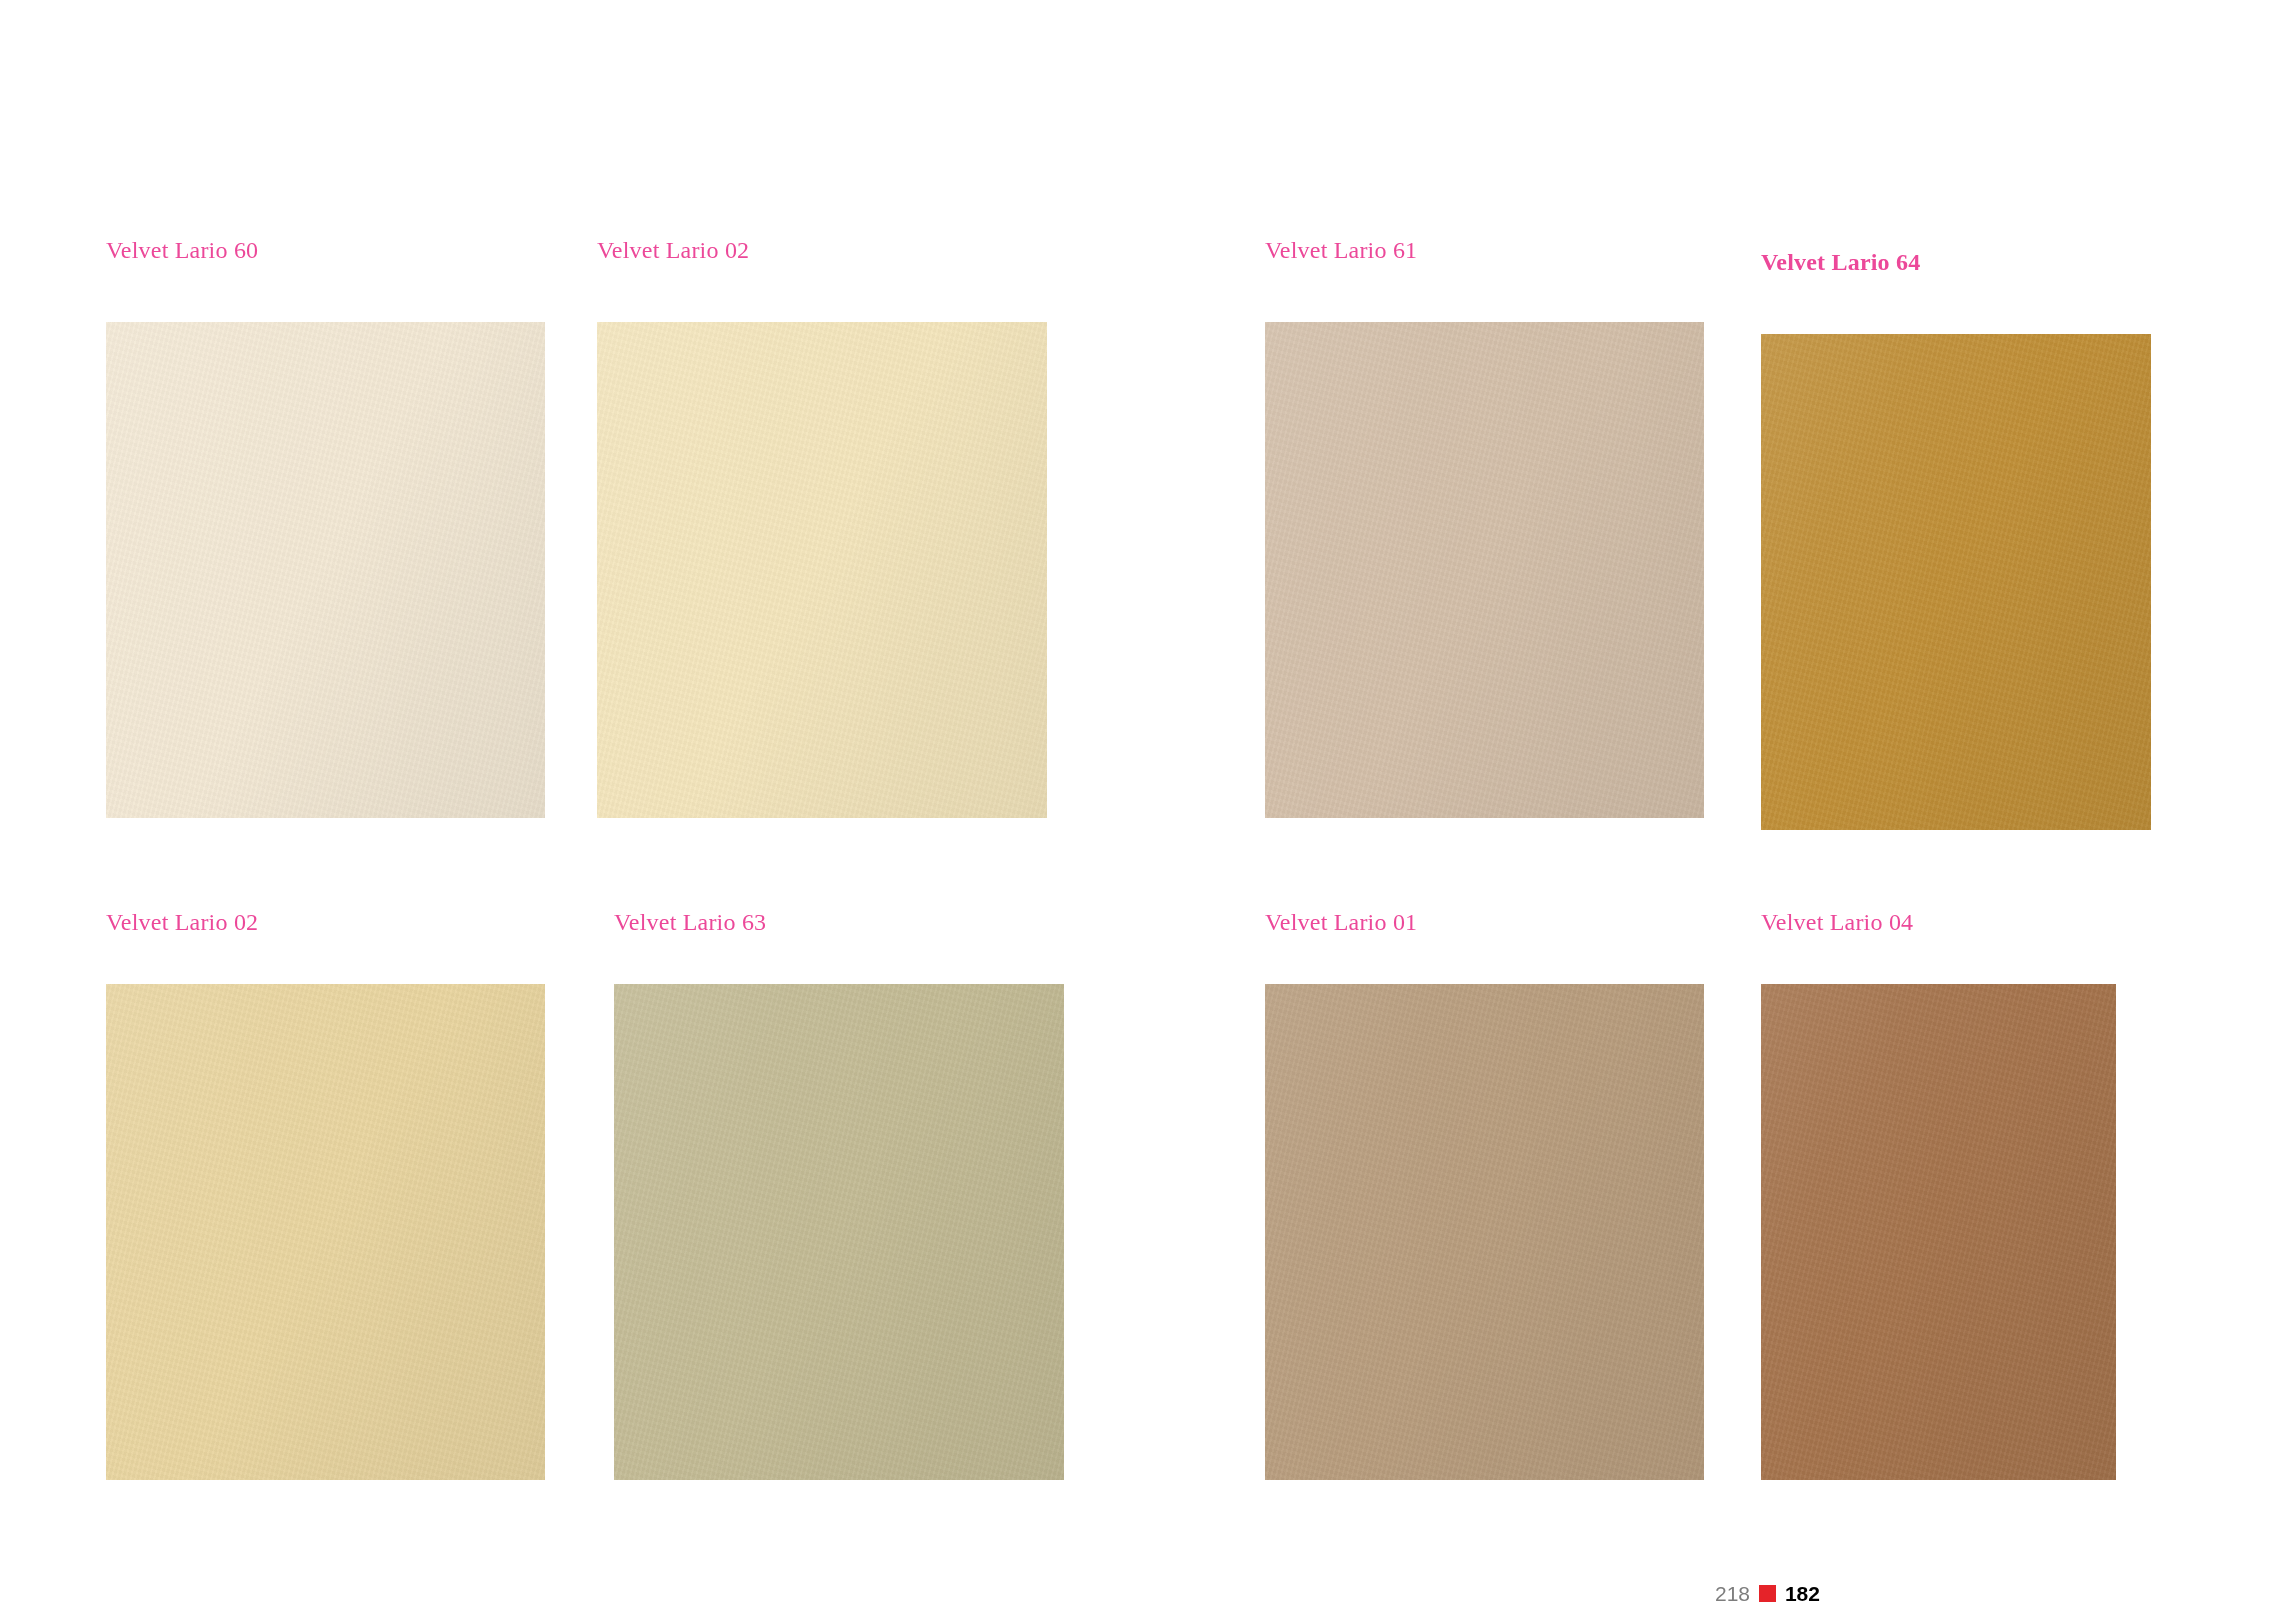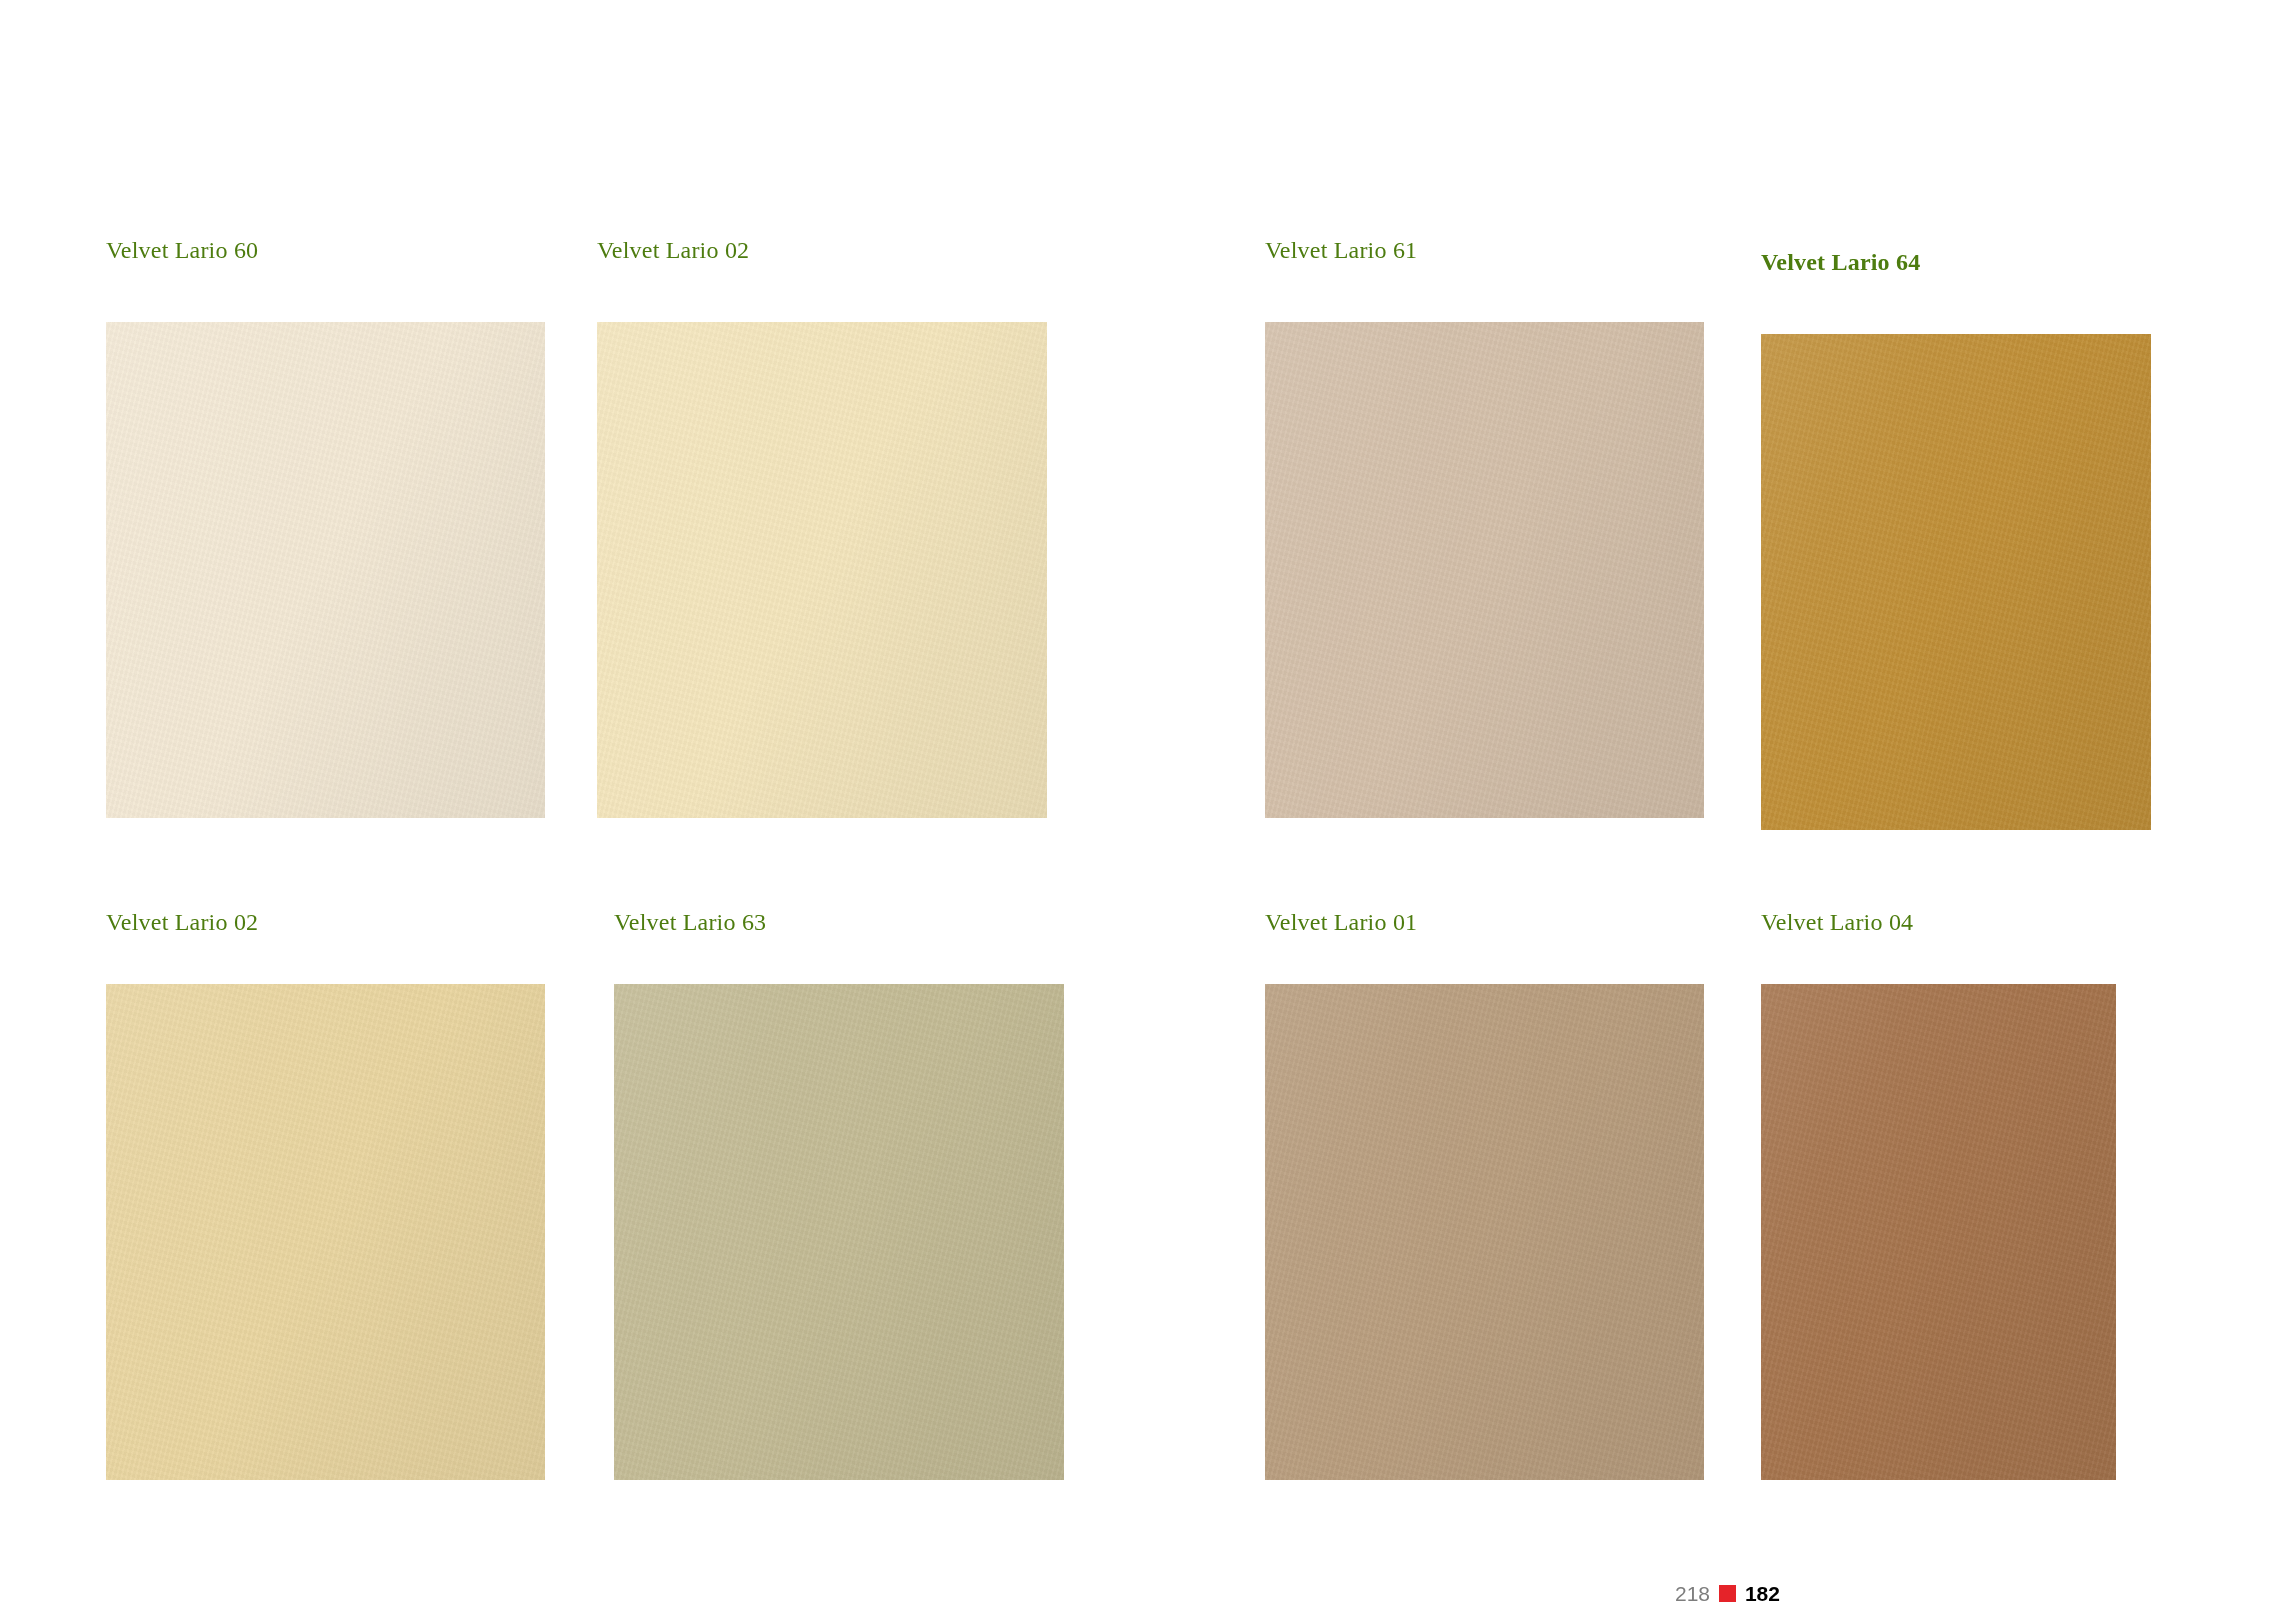--- a/index.html
+++ b/index.html
@@ -31,21 +31,21 @@
   }
 
   .cell {
     position: absolute;
   }
 
   .cell-label {
     font-family: "Liberation Serif", "DejaVu Serif", serif;
     font-size: 24px;
     line-height: 1.1;
-    color: #4d7c0f;
+    color: #ec4899;
     letter-spacing: 0.2px;
     white-space: nowrap;
   }
 
   .cell-swatch {
     width: 100%;
     height: 496px;
     position: relative;
     overflow: hidden;
   }
@@ -147,19 +147,19 @@
         <div class="cell-label">Velvet Lario 01</div>
         <div class="cell-swatch" style="background: rgb(184, 157, 125); margin-top: 49px;"></div>
       </div>
       <div class="cell" style="left: 1761px; top: 909px; width: 355px;">
         <div class="cell-label">Velvet Lario 04</div>
         <div class="cell-swatch" style="background: rgb(165, 115, 76); margin-top: 49px;"></div>
       </div>
     </div>
 
   <div class="folio" style="left:1675px; top:1583px;">
-    <span class="folio-left" style="color: rgb(125, 125, 125);">218</span>
+    <span class="folio-left" style="color: rgb(125, 125, 125); margin-left: 40px;">218</span>
     <span class="folio-mark" style="background: rgb(229, 35, 41);"></span>
     <span class="folio-right" style="color: rgb(0, 0, 0);">182</span>
   </div>
 
 </div>
 
 
 </body></html>

